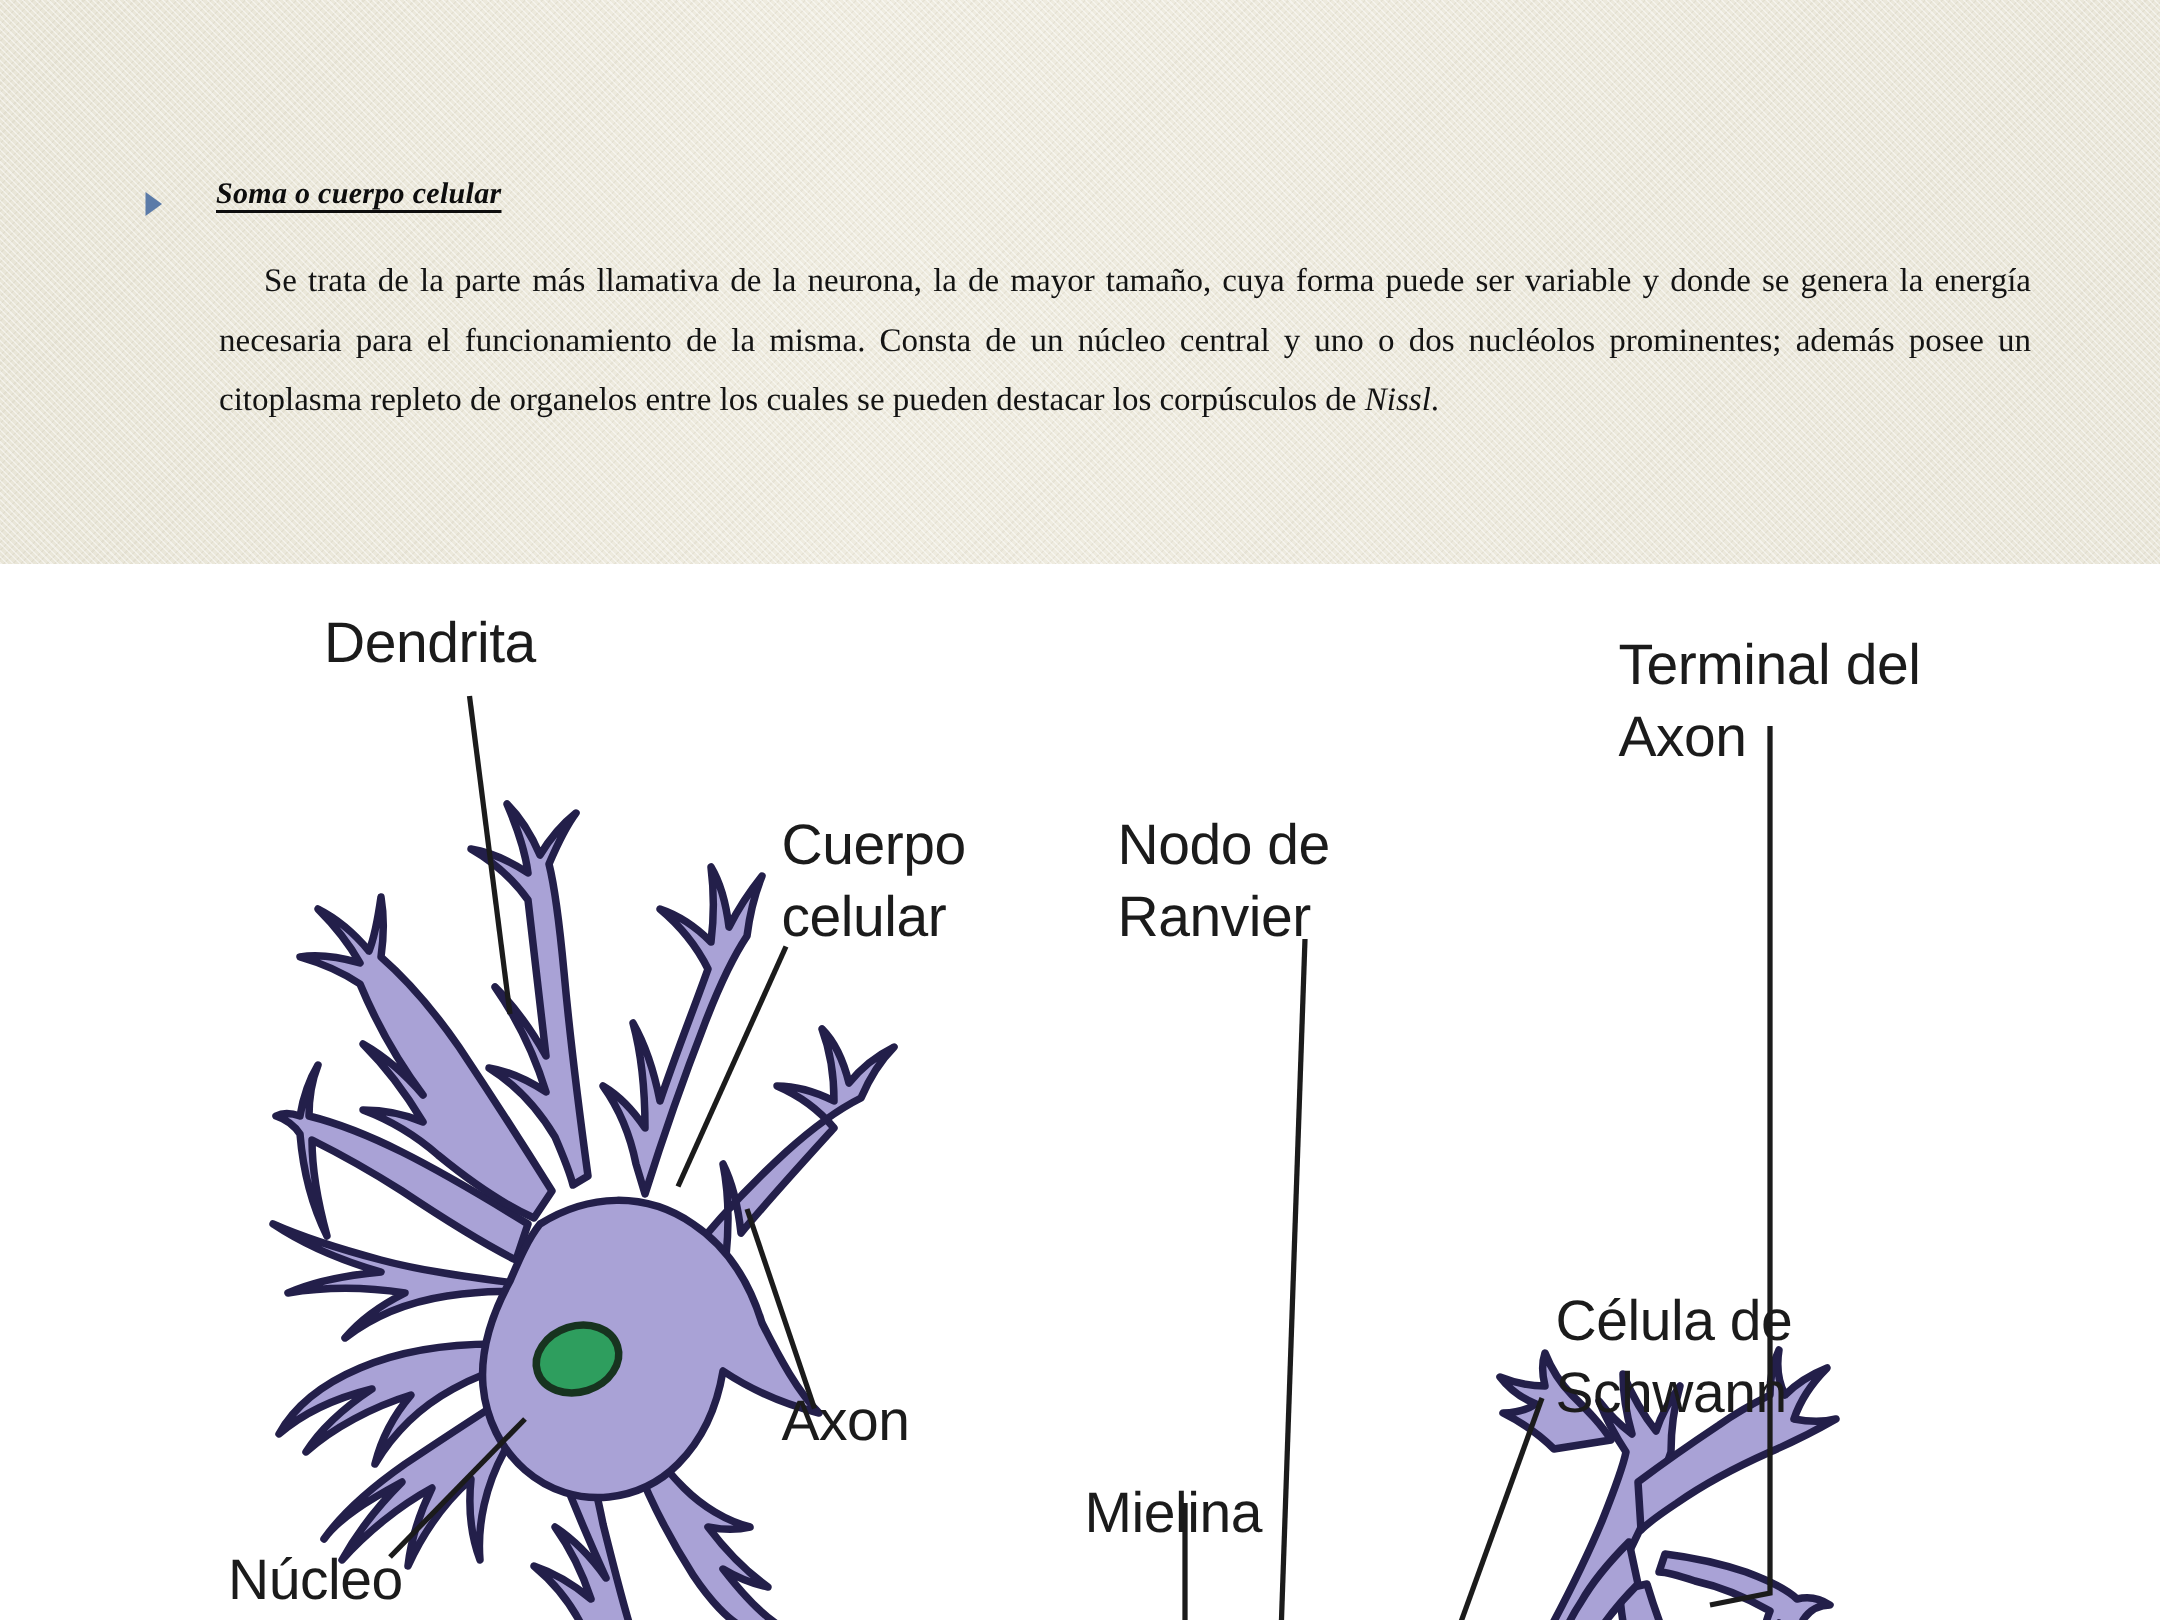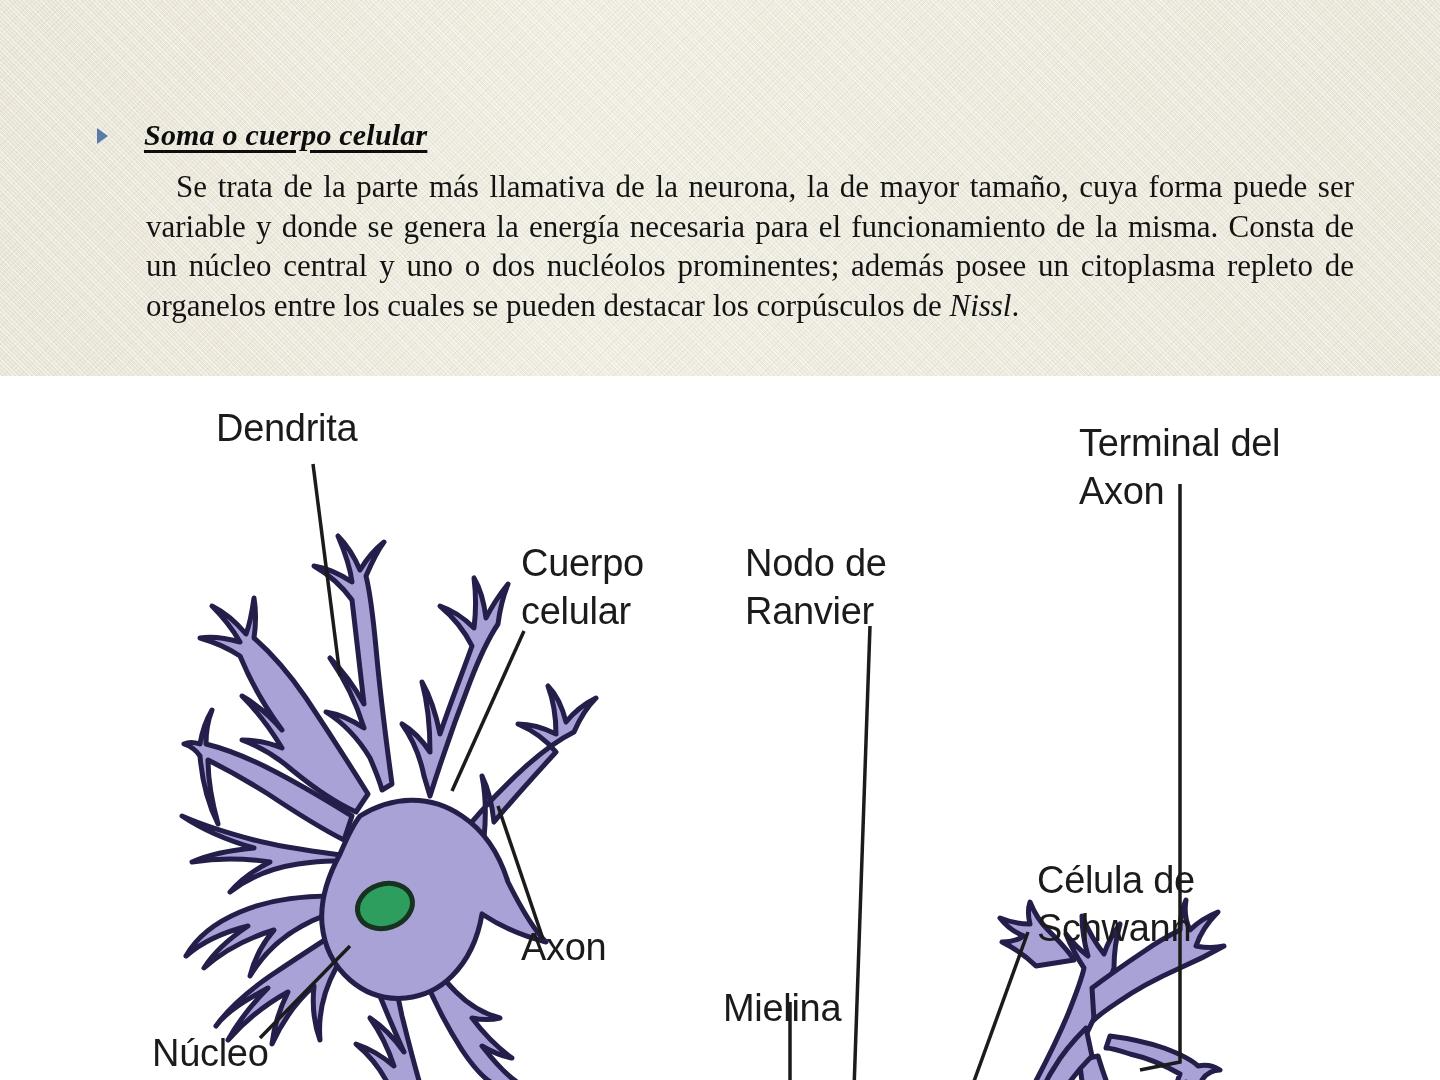--- a/index.html
+++ b/index.html
@@ -55,34 +55,34 @@
     border-left: 11px solid #5b7ba8;
     margin-top: 10px;
     margin-right: 0px;
     flex: 0 0 auto;
   }
   #heading-text {
     margin-left: 36px;
     font-family: "Liberation Serif", serif;
     font-weight: bold;
     font-style: italic;
-    font-size: 30px;
+    font-size: 20px;
     color: #0d0d0d;
     text-decoration: underline;
     text-underline-offset: 5px;
     letter-spacing: 0.2px;
     white-space: nowrap;
   }
   #paragraph {
     position: absolute;
     left: 146px;
     top: 167px;
     width: 1208px;
     font-family: "Liberation Serif", serif;
-    font-size: 31px;
+    font-size: 22px;
     line-height: 39.5px;
     color: #131313;
     text-align: justify;
     text-indent: 30px;
   }
   #paragraph .it {
     font-style: italic;
   }
 
   

